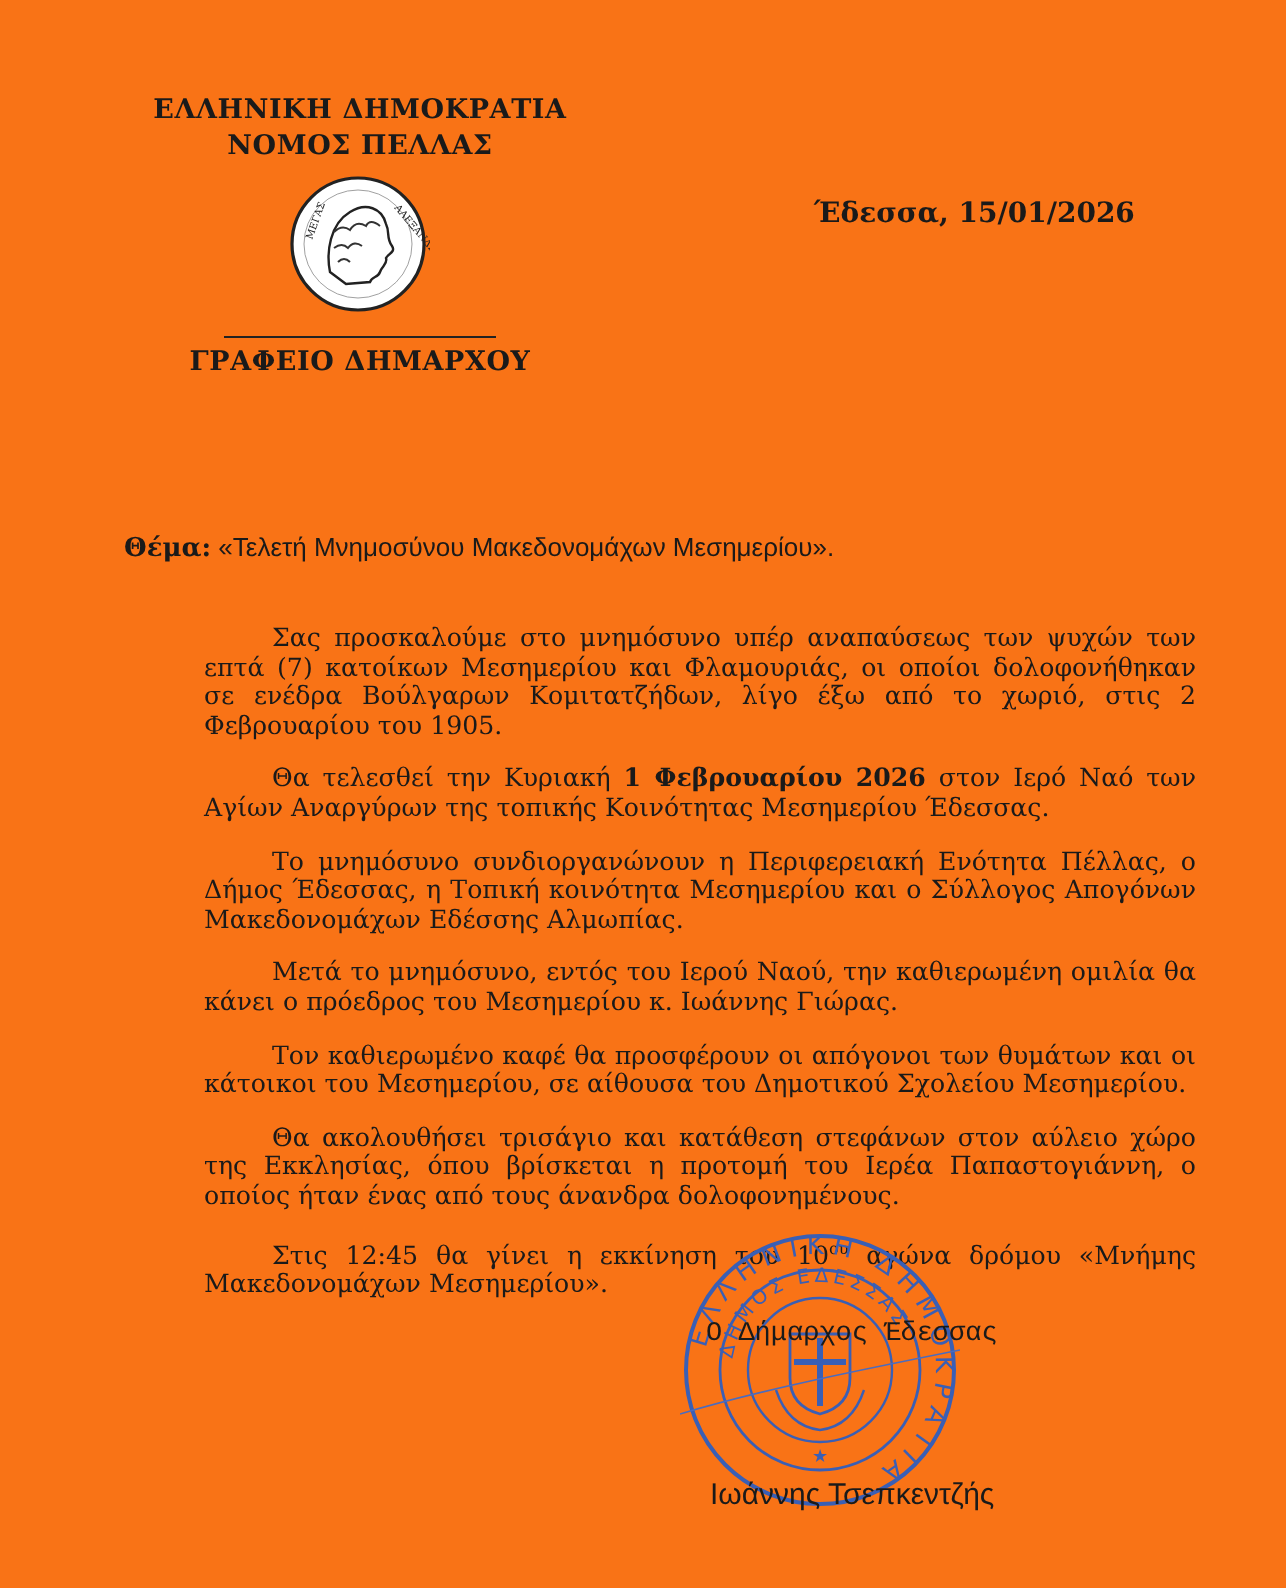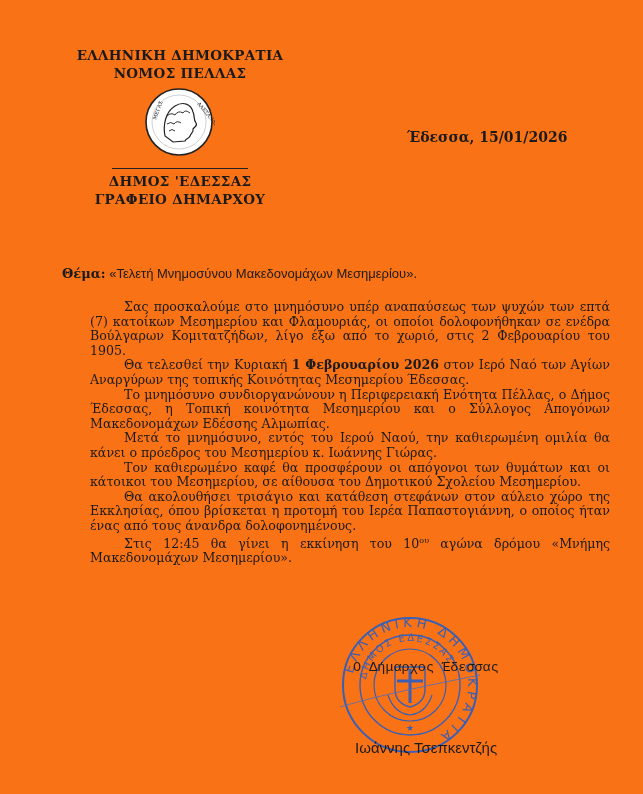--- a/index.html
+++ b/index.html
@@ -18,33 +18,33 @@
     .hdr-bot { top: 172px; }
     .coin {
       position: absolute; left: 143px; top: 86px; width: 72px; height: 72px;
     }
     .rule {
       position: absolute; left: 112px; top: 168px; width: 136px; height: 0;
       border-top: 1.5px solid #222;
     }
     .date {
       position: absolute; left: 407px; top: 99px;
-      font-family: "DejaVu Serif", serif; font-weight: bold; font-size: 14px; margin-top: 30px;
+      font-family: "DejaVu Serif", serif; font-weight: bold; font-size: 14px;
     }
     .subject {
       position: absolute; left: 62px; top: 266px; font-size: 13px;
       font-family: "Liberation Sans", sans-serif;
     }
     .subject b { font-family: "DejaVu Serif", serif; font-size: 13px; }
     .body {
       position: absolute; left: 90px; top: 300px; width: 520px;
       font-family: "DejaVu Serif", serif; font-size: 12.6px; line-height: 14.6px;
       text-align: justify;
     }
-    .body p { margin: 0; text-indent: 34px; }
+    .body p { margin: 12px; text-indent: 34px; }
     .stamp {
       position: absolute; left: 340px; top: 615px; width: 140px; height: 140px;
     }
     .sign-title {
       position: absolute; left: 353px; top: 660px;
       font-family: Liberation Mono, monospace; font-size: 13.5px;
     }
     .sign-name {
       position: absolute; left: 355px; top: 739px;
       font-family: "Liberation Sans", sans-serif; font-size: 15px;
@@ -66,21 +66,20 @@
     <circle cx="36" cy="36" r="27" fill="none" stroke="#888" stroke-width="0.4"></circle>
     <path d="M22 50 C20 40 22 26 32 20 C40 15 48 18 50 26 C52 30 50 33 53 37 C55 40 51 41 50 43 C51 46 48 47 47 50 C46 53 43 52 42 55 L30 56 Z" fill="none" stroke="#222" stroke-width="1.2"></path>
     <path d="M24 30 q4 -4 8 -1 q3 -5 8 -2 q2 -4 7 0 M24 38 q4 -3 7 0 q3 -4 7 -1 M26 45 q3 -3 6 0" fill="none" stroke="#333" stroke-width="1"></path>
     <text x="13" y="34" font-size="5" font-family="DejaVu Serif, serif" fill="#222" transform="rotate(-70 13 34)">ΜΕΓΑΣ</text>
     <text x="54" y="18" font-size="5" font-family="DejaVu Serif, serif" fill="#222" transform="rotate(50 54 18)">ΑΛΕΞΑΝΔΡΟΣ</text>
   </svg>
 
   <div class="rule"></div>
 
   <div class="hdr hdr-bot">
-    <div>ΔΗΜΟΣ 'ΕΔΕΣΣΑΣ</div>
     <div>ΓΡΑΦΕΙΟ ΔΗΜΑΡΧΟΥ</div>
   </div>
 
   <div class="date">Έδεσσα, 15/01/2026</div>
 
   <div class="subject">
     <b>Θέμα:</b>
     <span>«Τελετή Μνημοσύνου Μακεδονομάχων Μεσημερίου».</span>
   </div>
 

